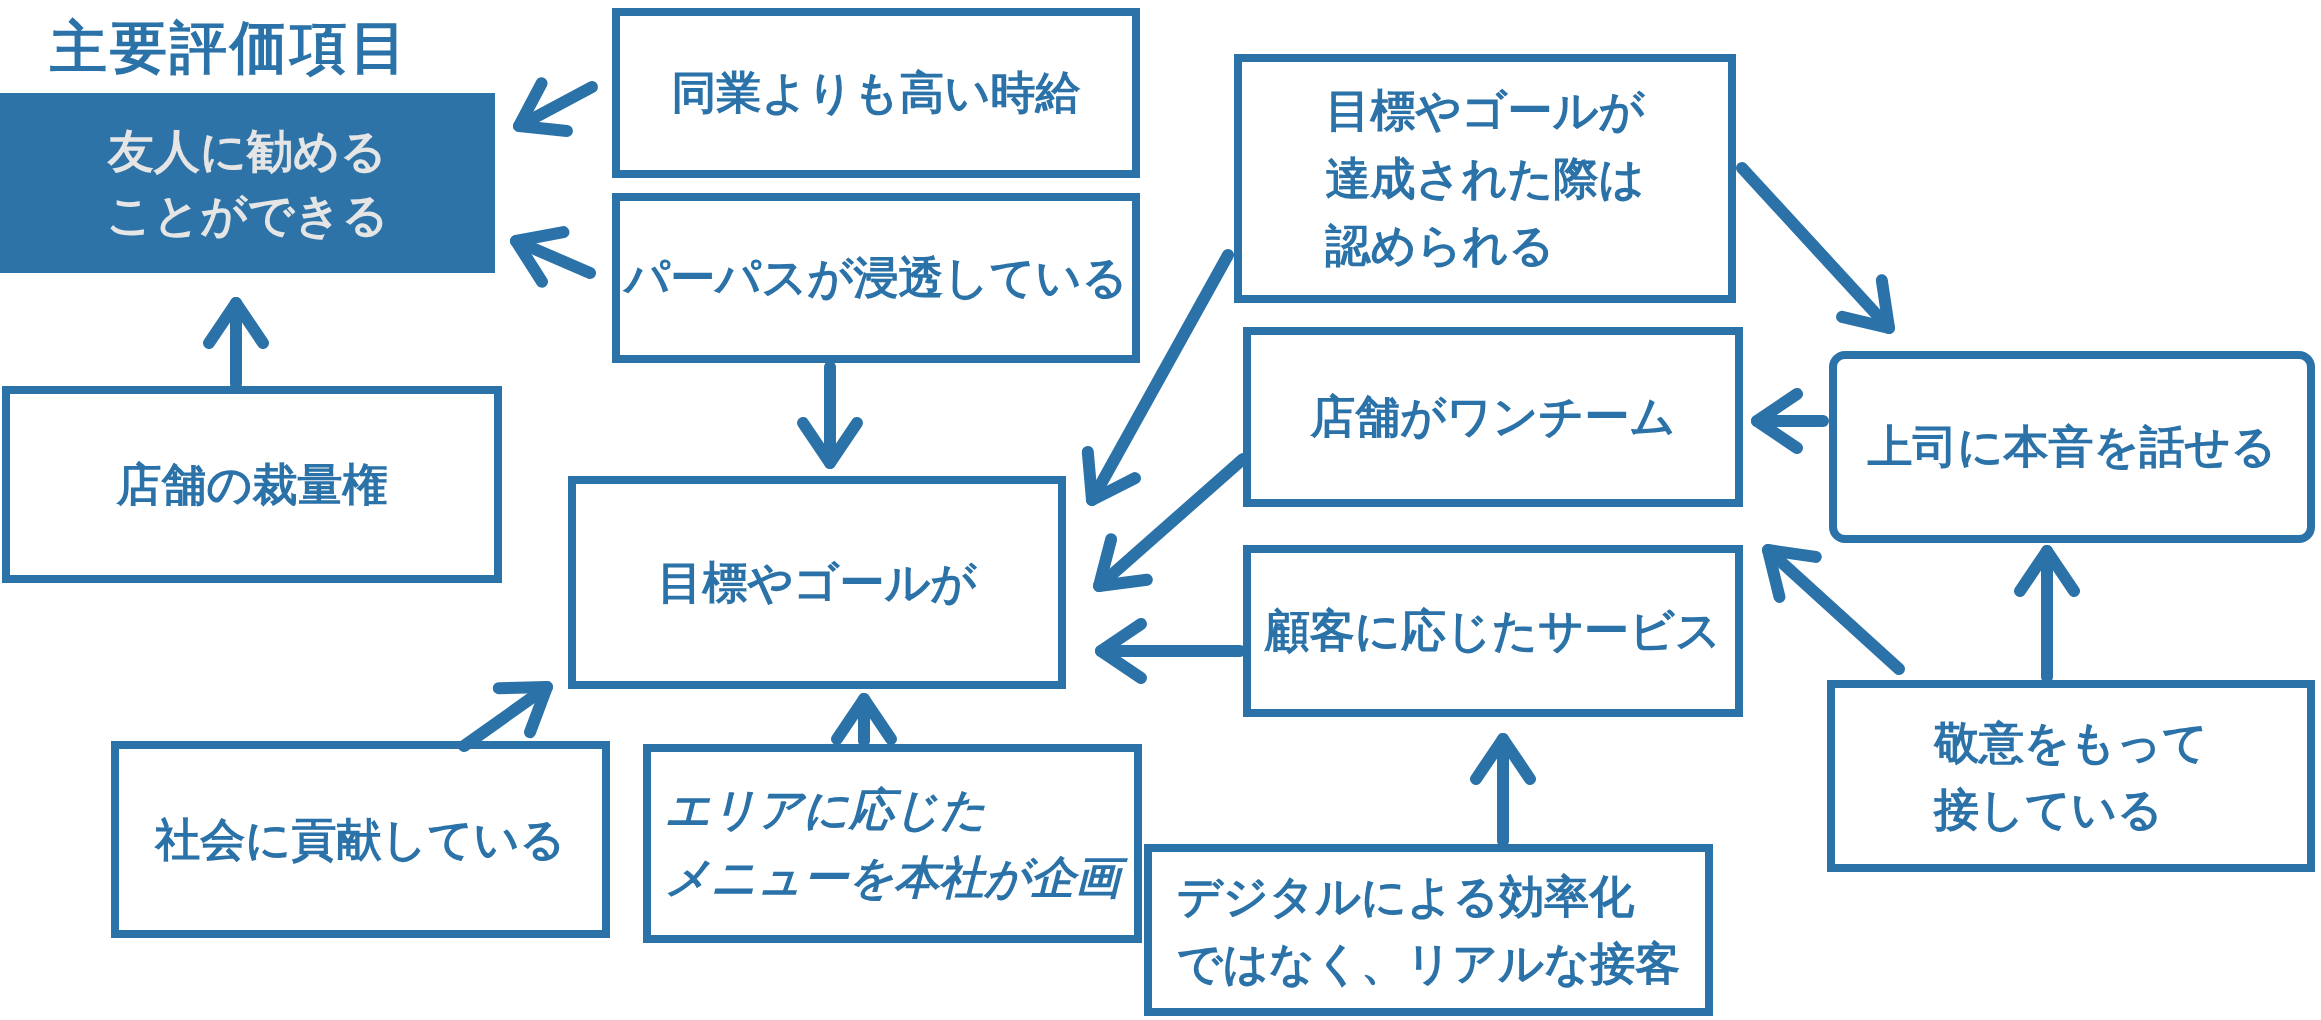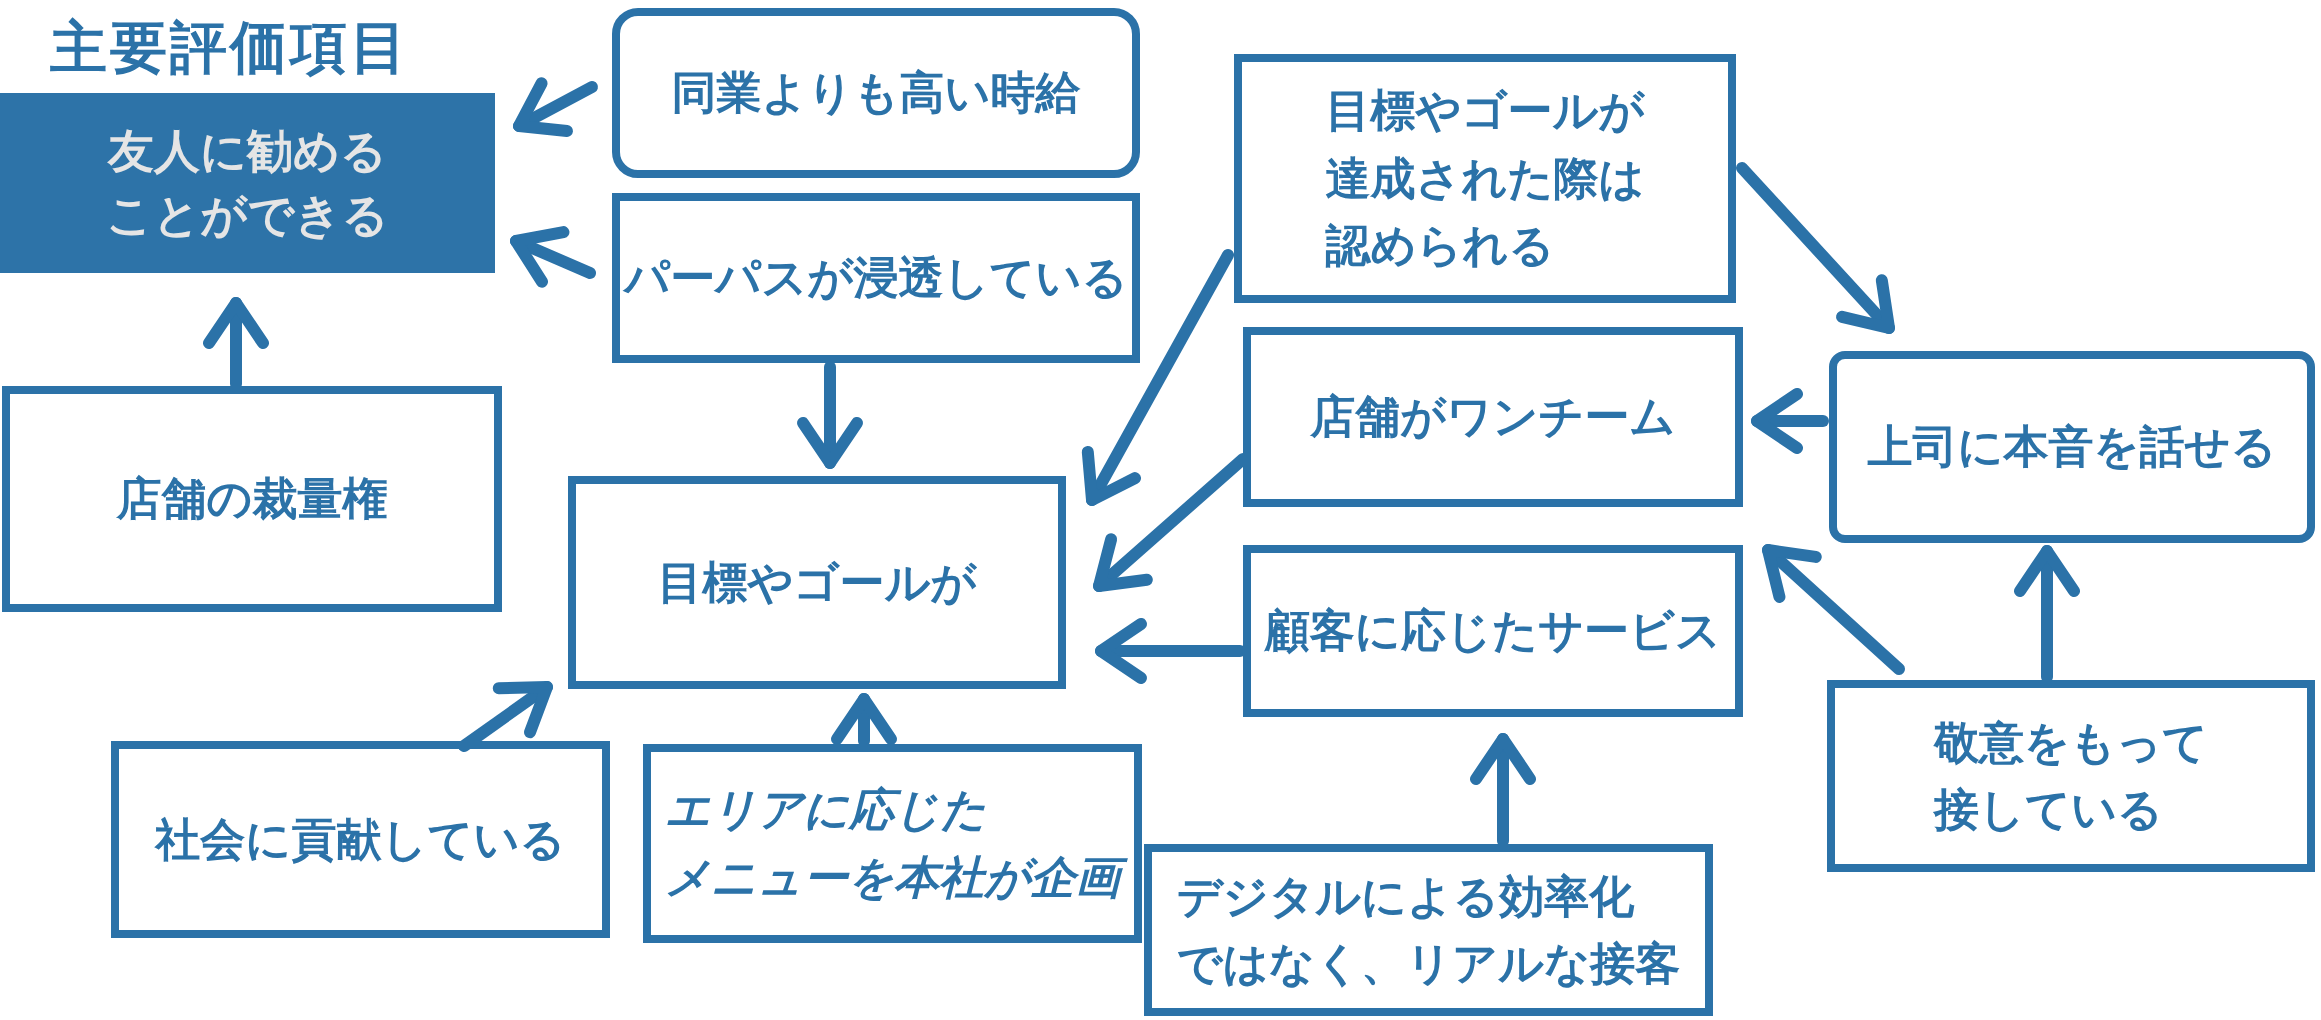--- a/index.html
+++ b/index.html
@@ -65,21 +65,21 @@
 
   <div class="page-title">主要評価項目</div>
 
   <div class="node filled" style="left:0px;top:93px;width:495px;height:180px;">
     <div class="lines">
       <span>友人に勧める</span><br>
       <span>ことができる</span>
     </div>
   </div>
 
-  <div class="node" style="left:612px;top:8px;width:528px;height:170px;border-radius:26px;">
+  <div class="node" style="left:612px;top:8px;width:528px;height:170px;">
     <div class="lines">
       <span>同業よりも高い時給</span>
     </div>
   </div>
 
   <div class="node" style="left:612px;top:193px;width:528px;height:170px;">
     <div class="lines">
       <span>パーパスが浸透している</span>
     </div>
   </div>
@@ -97,21 +97,21 @@
       <span>店舗がワンチーム</span>
     </div>
   </div>
 
   <div class="node" style="left:1829px;top:351px;width:486px;height:192px;border-radius:16px;">
     <div class="lines">
       <span>上司に本音を話せる</span>
     </div>
   </div>
 
-  <div class="node" style="left:2px;top:386px;width:500px;height:226px;">
+  <div class="node" style="left:2px;top:386px;width:500px;height:197px;">
     <div class="lines">
       <span>店舗の裁量権</span>
     </div>
   </div>
 
   <div class="node" style="left:568px;top:476px;width:498px;height:213px;">
     <div class="lines">
       <span>目標やゴールが</span>
     </div>
   </div>

